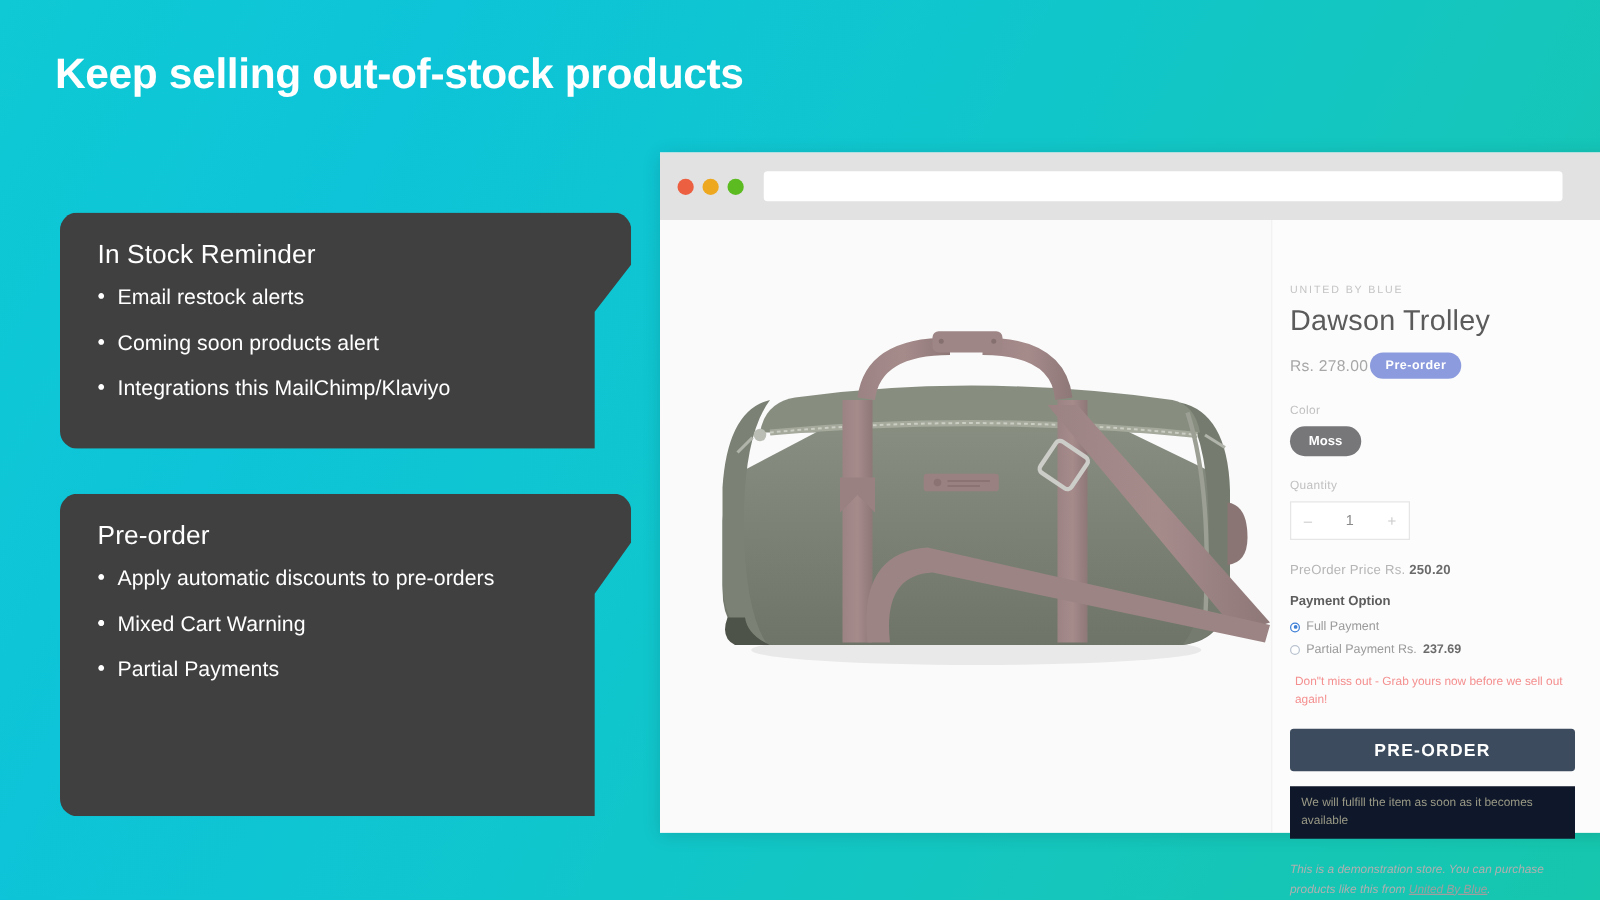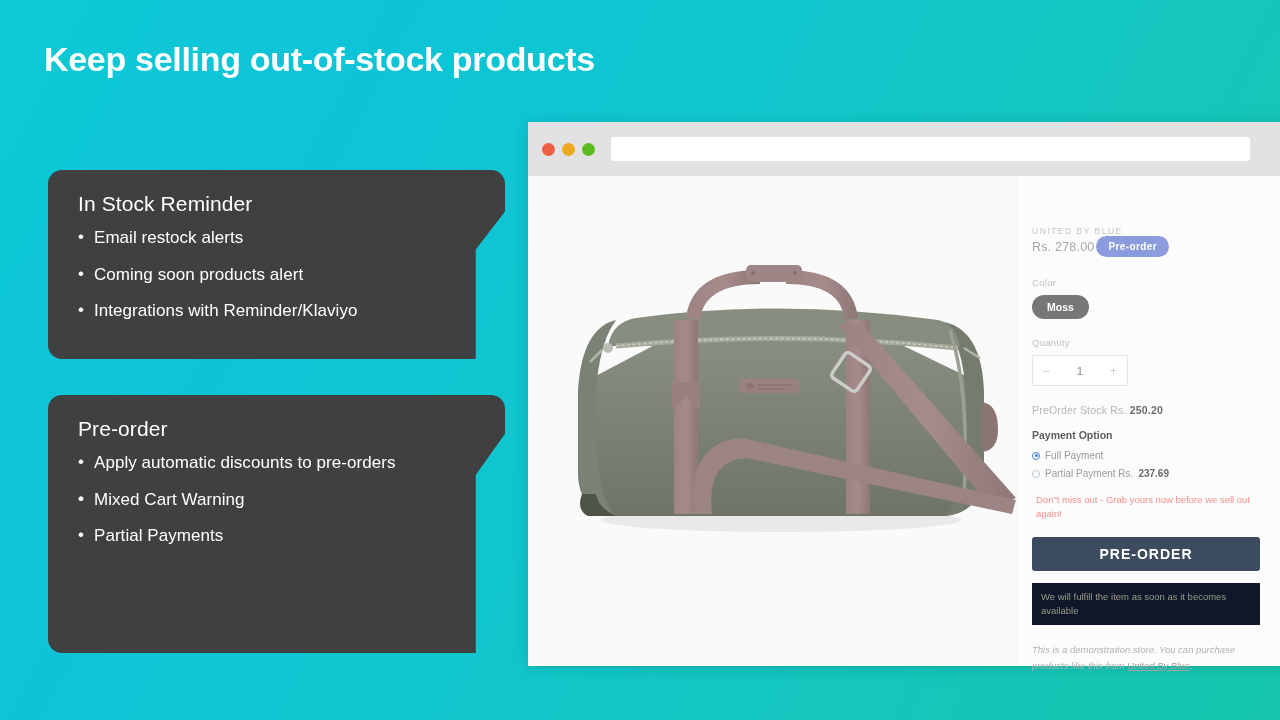--- a/index.html
+++ b/index.html
@@ -122,21 +122,21 @@
     <li>
       <span class="bullet">•</span>
       <span>Email restock alerts</span>
     </li>
     <li>
       <span class="bullet">•</span>
       <span>Coming soon products alert</span>
     </li>
     <li>
       <span class="bullet">•</span>
-      <span>Integrations with Reminder/Klaviyo</span>
+      <span>Integrations this MailChimp/Klaviyo</span>
     </li>
   </ul>
 </div>
 
 <div class="card" id="card-2">
   <div class="card-title">Pre-order</div>
   <ul class="card-list">
     <li>
       <span class="bullet">•</span>
       <span>Apply automatic discounts to pre-orders</span>
@@ -226,38 +226,39 @@
 
         <rect x="193" y="117" width="60" height="14" rx="2.5" fill="#9a8181"></rect>
         <circle cx="204" cy="124" r="3" fill="#8b7373"></circle>
         <rect x="212" y="122" width="34" height="1.6" fill="#8b7373"></rect>
         <rect x="212" y="126" width="26" height="1.6" fill="#8b7373"></rect>
       </svg>
     </div>
 
     <div class="info-pane">
       <div class="vendor">UNITED BY BLUE</div>
+      <h1 class="p-title">Dawson Trolley</h1>
 
       <div class="price-row">
         <span class="price">Rs. 278.00</span>
         <span class="badge-preorder">Pre-order</span>
       </div>
 
       <div class="f-label">Color</div>
       <span class="swatch">Moss</span>
 
       <div class="f-label">Quantity</div>
       <div class="qty-box">
         <span class="qty-btn">–</span>
         <span class="qty-val">1</span>
         <span class="qty-btn">+</span>
       </div>
 
       <div class="preorder-price">
-        <span>PreOrder Stock Rs. </span><b>250.20</b>
+        <span>PreOrder Price Rs. </span><b>250.20</b>
       </div>
 
       <div class="pay-head">Payment Option</div>
 
       <div class="radio-row">
         <span class="radio sel"></span>
         <span>Full Payment</span>
       </div>
       <div class="radio-row">
         <span class="radio"></span>

